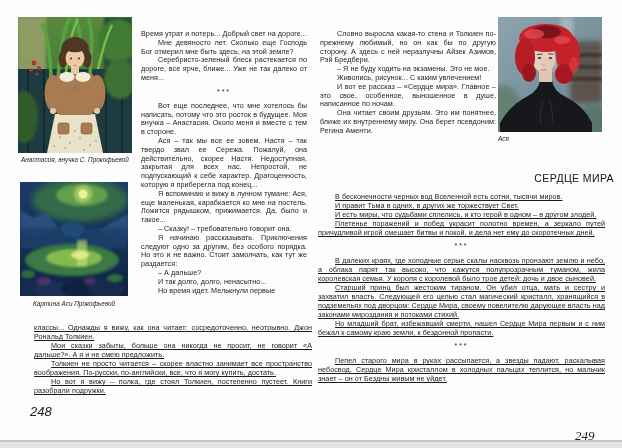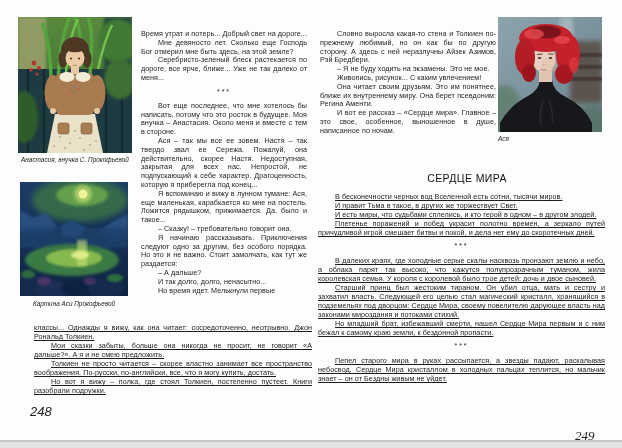--- a/index.html
+++ b/index.html
@@ -19,21 +19,21 @@
   .caption.centered{text-align:center;}
 
   .para{font-size:7.2px;line-height:8.8px;text-align:justify;margin:0;
     text-indent:17px;color:#1d1d1d;letter-spacing:0.05px;}
   .para.noindent{text-indent:0;}
   .wide .para{line-height:9.0px;text-decoration:underline;}
 
   .sep{text-align:center;font-size:7px;letter-spacing:2px;color:#1d1d1d;
     margin:4px 0 6px 0;line-height:9px;}
 
-  .heading{font-size:10.5px;letter-spacing:0.4px;color:#111;text-align:center;}
+  .heading{font-size:10.5px;letter-spacing:0.4px;color:#111;text-align:right;}
 
   .page-num{font-size:13px;font-style:italic;color:#222;}
 </style>
 </head>
 <body>
 
 <div class="screen">
 
   <div class="page page-left">
 
@@ -189,22 +189,22 @@
 
     <div class="abs page-num" style="left:30px;top:404px;">248</div>
   </div>
 
   <div class="page page-right">
 
     <div class="abs" style="left:9px;top:30px;width:176px;height:140px;overflow:hidden;">
       <p class="para">Словно выросла какая-то стена и Толкиен по-прежнему любимый, но он как бы по другую сторону. А здесь с ней неразлучны Айзек Азимов, Рэй Бредбери.</p>
       <p class="para">– Я не буду ходить на экзамены. Это не мое.</p>
       <p class="para">Живопись, рисунок... С каким увлечением!</p>
+      <p class="para">И вот ее рассказ – «Сердце мира». Главное – это свое, особенное, выношенное в душе, написанное по ночам.</p>
       <p class="para">Она читает своим друзьям. Это им понятнее, ближе их внутреннему миру. Она берет псевдоним: Регина Аменти.</p>
-      <p class="para">И вот ее рассказ – «Сердце мира». Главное – это свое, особенное, выношенное в душе, написанное по ночам.</p>
     </div>
 
     <div class="abs figure-img" style="left:187px;top:17px;width:104px;height:115px;">
       <svg width="104" height="115" viewBox="0 0 104 115">
         <defs>
           <linearGradient id="bokeh" x1="0" y1="0" x2="1" y2="1">
             <stop offset="0" stop-color="#8da4ad"></stop>
               <stop offset="1" stop-color="#69828d"></stop>
           </linearGradient>
           <filter id="ab3">
@@ -246,21 +246,21 @@
         <path d="M44,47.5 Q45.5,48.3 47,47.6" stroke="#c49a8a" stroke-width="0.8" fill="none"></path>
         <path d="M42,52.5 Q45,53.8 48.5,52.6" stroke="#c08a7e" stroke-width="1.2" fill="none"></path>
       </svg>
     </div>
     <div class="abs caption" style="left:187px;top:135px;width:104px;">Ася</div>
 
     <div class="abs heading" style="left:9px;top:172px;width:294px;">СЕРДЦЕ МИРА</div>
 
     <div class="abs wide" style="left:7px;top:192px;width:287px;">
       <p class="para">В бесконечности черных вод Вселенной есть сотни, тысячи миров.</p>
-      <p class="para">И правит Тьма в такое, в других же торжествует Свет.</p>
+      <p class="para">И правит Тьма в одних, в других же торжествует Свет.</p>
       <p class="para">И есть миры, что судьбами сплелись, и кто герой в одном – в другом злодей.</p>
       <p class="para">Плетенье поражений и побед украсит полотно времен, а зеркало путей причудливой игрой смешает битвы и покой, и дела нет ему до скоротечных дней.</p>
       <div class="sep">***</div>
       <p class="para">В далеких краях, где холодные серые скалы насквозь пронзают землю и небо, а облака парят так высоко, что кажутся полупрозрачным туманом, жила королевская семья. У короля с королевой было трое детей: дочь и двое сыновей.</p>
       <p class="para">Старший принц был жестоким тираном. Он убил отца, мать и сестру и захватил власть. Следующей его целью стал магический кристалл, хранящийся в подземельях под дворцом: Сердце Мира, своему повелителю дарующее власть над законами мироздания и потоками стихий.</p>
       <p class="para">Но младший брат, избежавший смерти, нашел Сердце Мира первым и с ним бежал к самому краю земли, к бездонной пропасти.</p>
       <div class="sep">***</div>
       <p class="para">Пепел старого мира в руках рассыпается, а звезды падают, раскалывая небосвод. Сердце Мира кристаллом в холодных пальцах теплится, но мальчик знает – он от Бездны живым не уйдет.</p>
     </div>
 

